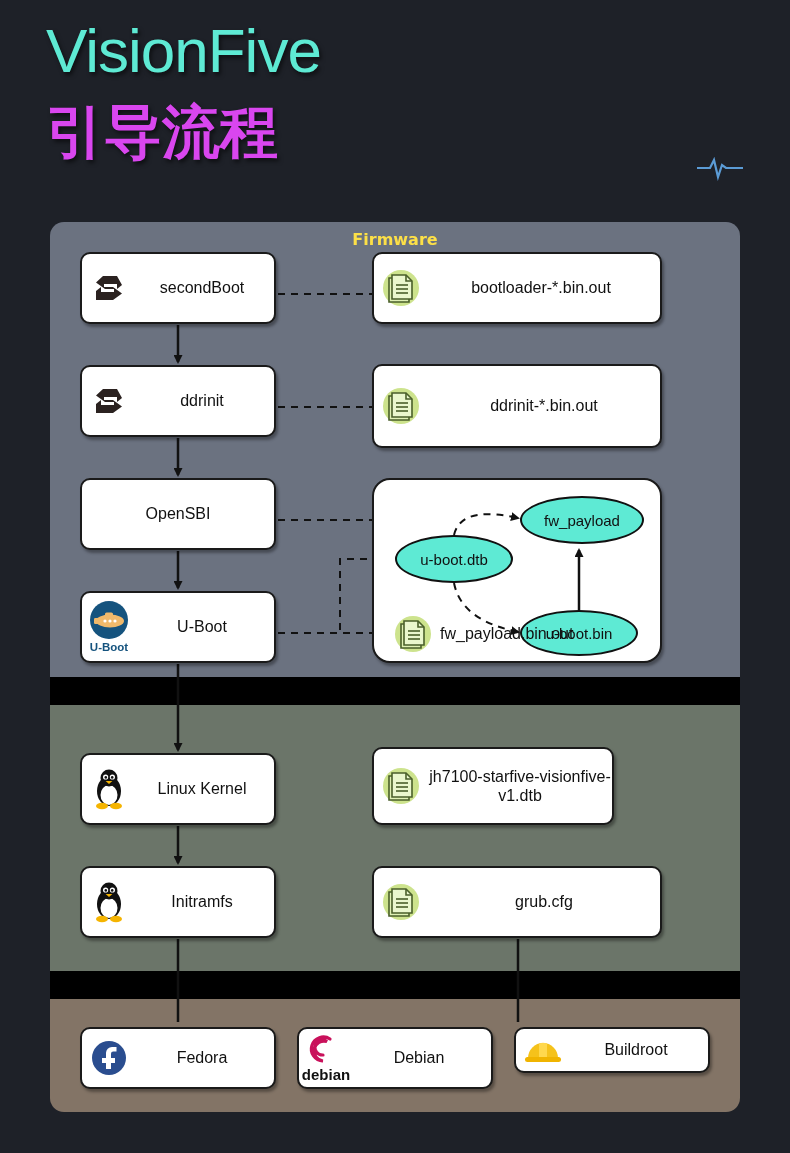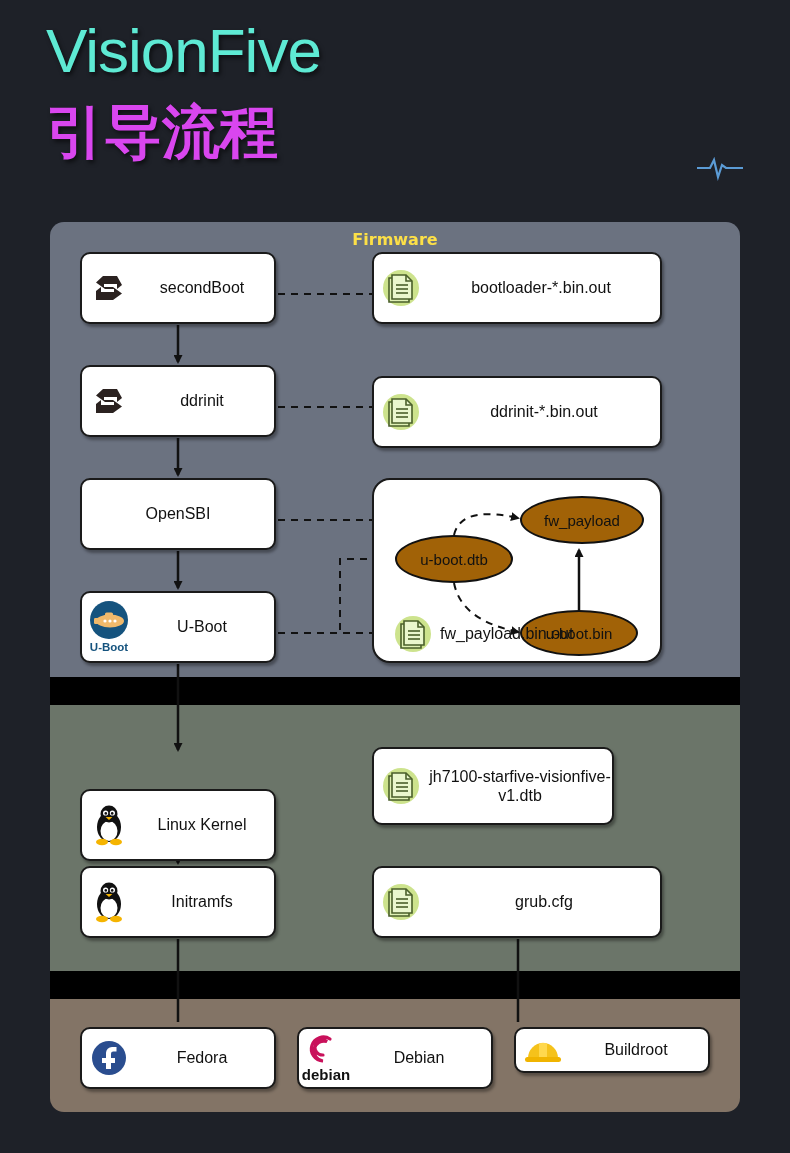--- a/index.html
+++ b/index.html
@@ -60,21 +60,21 @@
                align-items:center; justify-content:center; }
 
   
   .group-box {
     position: absolute; background: #ffffff; border: 2px solid #1a1a1a;
     border-radius: 18px; box-shadow: 2px 3px 3px rgba(0,0,0,.35); z-index: 4;
   }
 
   .ellipse {
     position: absolute; border: 2px solid #111111; border-radius: 50%;
-    background: #a16207; display: flex; align-items: center; justify-content: center;
+    background: #5eead4; display: flex; align-items: center; justify-content: center;
     font-size: 15px; color: #111111; z-index: 6;
     font-family: "Liberation Sans", sans-serif;
   }
 
   svg.edges { position: absolute; left: 0; top: 0; width: 690px; height: 890px;
               overflow: visible; z-index: 3; pointer-events: none; }
   svg.edges-top { z-index: 7; }
 
   .doc-label { font-size: 16px; color: #111; line-height: 1.25; }
 </style>
@@ -172,21 +172,21 @@
           <path d="M13 9 h14 l6 6 v18 h-20 z" fill="#eaf7cd" stroke="#4a5f2a" stroke-width="1.6"></path>
           <path d="M27 9 v6 h6" fill="none" stroke="#4a5f2a" stroke-width="1.6"></path>
           <line x1="17" y1="19" x2="29" y2="19" stroke="#4a5f2a" stroke-width="1.6"></line>
           <line x1="17" y1="23" x2="29" y2="23" stroke="#4a5f2a" stroke-width="1.6"></line>
           <line x1="17" y1="27" x2="29" y2="27" stroke="#4a5f2a" stroke-width="1.6"></line>
         </svg>
       </span>
       <span class="lbl doc-label left-pad">bootloader-*.bin.out</span>
     </div>
 
-    <div class="node" style="left:322px; top:154px; width:290px; height:72px;">
+    <div class="node" style="left:322px; top:142px; width:290px; height:84px;">
       <span class="icon-slot">
         <svg width="44" height="44" viewBox="0 0 44 44">
           <circle cx="22" cy="22" r="18" fill="#cde38d"></circle>
           <path d="M10 12 h14 l6 6 v18 h-20 z" fill="#dff0b4" stroke="#4a5f2a" stroke-width="1.6"></path>
           <path d="M13 9 h14 l6 6 v18 h-20 z" fill="#eaf7cd" stroke="#4a5f2a" stroke-width="1.6"></path>
           <path d="M27 9 v6 h6" fill="none" stroke="#4a5f2a" stroke-width="1.6"></path>
           <line x1="17" y1="19" x2="29" y2="19" stroke="#4a5f2a" stroke-width="1.6"></line>
           <line x1="17" y1="23" x2="29" y2="23" stroke="#4a5f2a" stroke-width="1.6"></line>
           <line x1="17" y1="27" x2="29" y2="27" stroke="#4a5f2a" stroke-width="1.6"></line>
         </svg>
@@ -224,21 +224,21 @@
           <path d="M13 9 h14 l6 6 v18 h-20 z" fill="#eaf7cd" stroke="#4a5f2a" stroke-width="1.6"></path>
           <path d="M27 9 v6 h6" fill="none" stroke="#4a5f2a" stroke-width="1.6"></path>
           <line x1="17" y1="19" x2="29" y2="19" stroke="#4a5f2a" stroke-width="1.6"></line>
           <line x1="17" y1="23" x2="29" y2="23" stroke="#4a5f2a" stroke-width="1.6"></line>
           <line x1="17" y1="27" x2="29" y2="27" stroke="#4a5f2a" stroke-width="1.6"></line>
         </svg>
       </span>
       <span class="doc-label">fw_payload.bin.out</span>
     </div>
 
-    <div class="node" style="left:30px; top:531px; width:196px; height:72px;margin-top:36px;">
+    <div class="node" style="left:30px; top:531px; width:196px; height:72px;">
       <span class="icon-slot">
         <svg width="36" height="44" viewBox="0 0 36 44">
           <ellipse cx="18" cy="24" rx="12" ry="15" fill="#111111"></ellipse>
           <ellipse cx="18" cy="28" rx="8.5" ry="10" fill="#ffffff"></ellipse>
           <circle cx="18" cy="11" r="8.5" fill="#111111"></circle>
           <circle cx="14.6" cy="10" r="2.6" fill="#ffffff"></circle>
           <circle cx="21.4" cy="10" r="2.6" fill="#ffffff"></circle>
           <circle cx="14.8" cy="10.4" r="1.3" fill="#111111"></circle>
           <circle cx="21.2" cy="10.4" r="1.3" fill="#111111"></circle>
           <path d="M14.6 14 L18 17 L21.4 14 Z" fill="#f5b400"></path>

